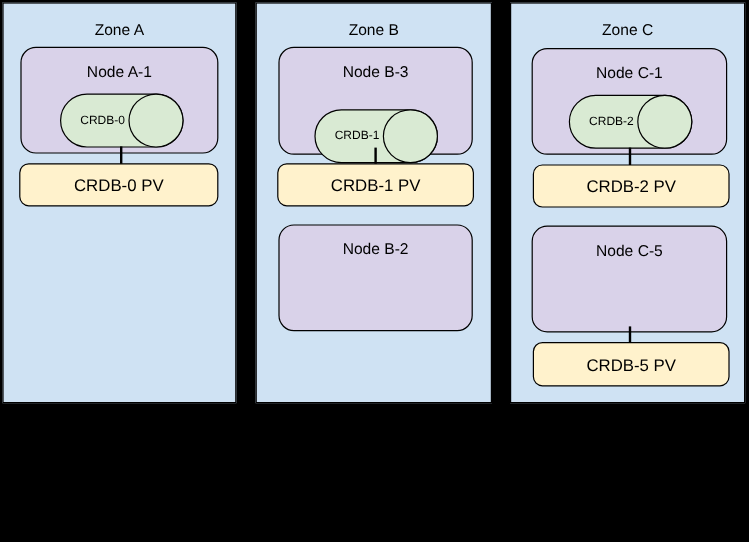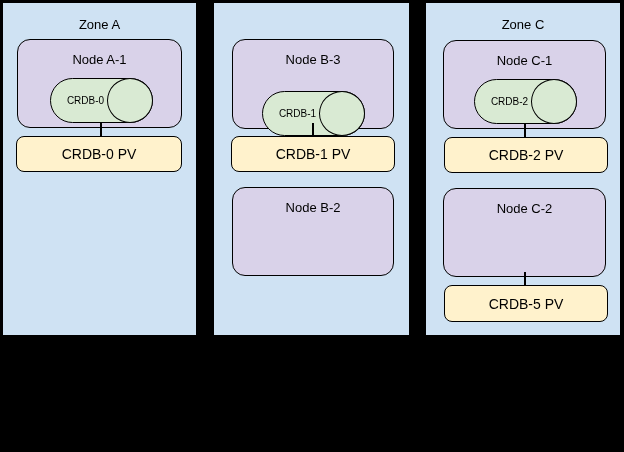--- a/index.html
+++ b/index.html
@@ -140,20 +140,21 @@
         <div class="cyl-body"></div>
         <div class="cyl-cap"></div>
         <div class="cyl-label">CRDB-0</div>
       </div>
     </div>
     <div class="connector conn-1"></div>
     <div class="pv pv-1">CRDB-0 PV</div>
   </div>
 
   <div class="zone zone-b">
+    <div class="zone-label">Zone B</div>
     <div class="node node-1">
       <div class="node-label">Node B-3</div>
       <div class="cyl cyl-1">
         <div class="cyl-body"></div>
         <div class="cyl-cap"></div>
         <div class="cyl-label">CRDB-1</div>
       </div>
     </div>
     <div class="connector conn-1"></div>
     <div class="pv pv-1">CRDB-1 PV</div>
@@ -168,19 +169,19 @@
       <div class="node-label">Node C-1</div>
       <div class="cyl cyl-1">
         <div class="cyl-body"></div>
         <div class="cyl-cap"></div>
         <div class="cyl-label">CRDB-2</div>
       </div>
     </div>
     <div class="connector conn-1"></div>
     <div class="pv pv-1">CRDB-2 PV</div>
     <div class="node node-2">
-      <div class="node-label">Node C-2</div>
+      <div class="node-label">Node C-5</div>
     </div>
     <div class="connector conn-2"></div>
     <div class="pv pv-2">CRDB-5 PV</div>
   </div>
 
 </div>
 
 </body></html>

